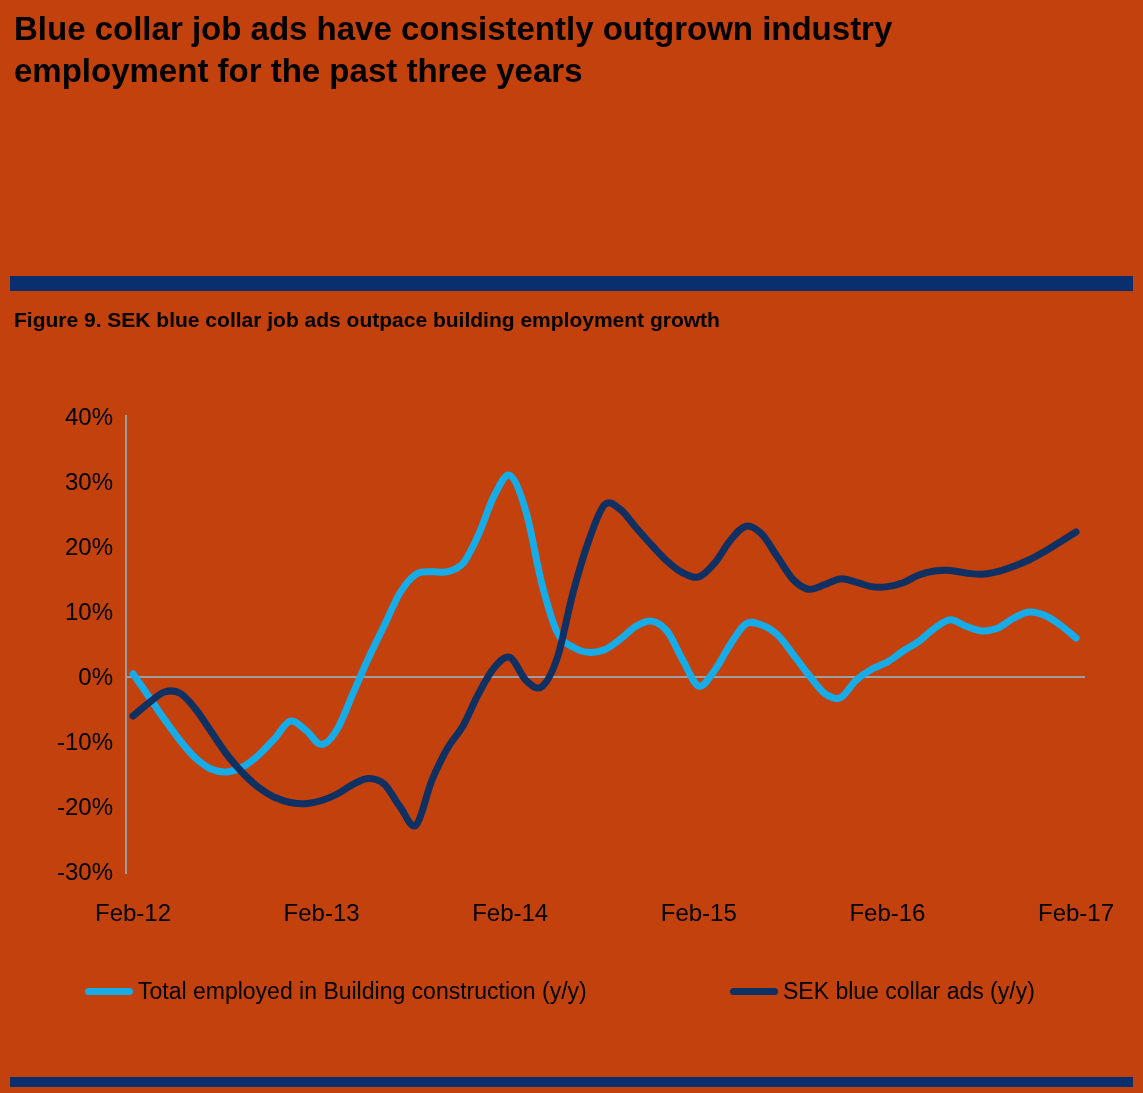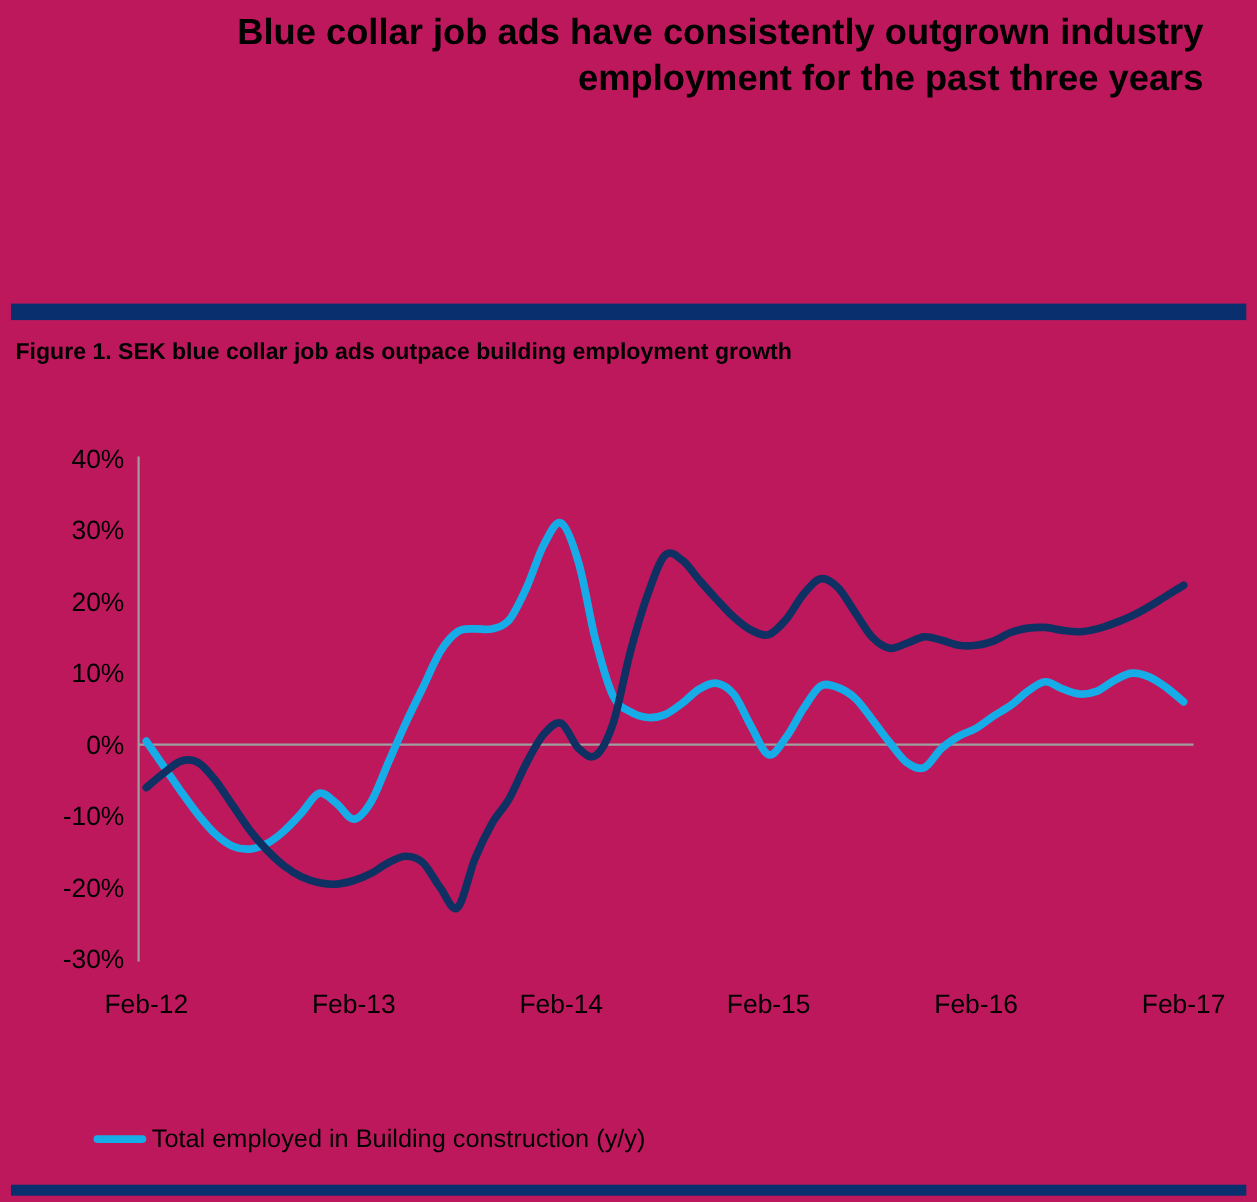--- a/index.html
+++ b/index.html
@@ -1,18 +1,18 @@
 <!DOCTYPE html>
 <html><head>
 <meta charset="utf-8">
 <style>
   html,body{margin:0;padding:0;background:#fff;}
   .page{
-    position:relative;width:1143px;height:1093px;background:#be185d;overflow:hidden;
-    font-family:"Liberation Sans",sans-serif;color:#000;text-align:right;
+    position:relative;width:1143px;height:1093px;background:#c2410c;overflow:hidden;
+    font-family:"Liberation Sans",sans-serif;color:#000;
   }
   .abs{position:absolute;}
   .title{
     left:14px;top:8px;width:1080px;
     font-size:33px;font-weight:bold;line-height:42px;letter-spacing:0;
   }
   .intro{
     left:14px;top:132px;width:1040px;
     font-size:24px;line-height:40px;
   }
@@ -30,21 +30,21 @@
 </head>
 <body>
 
 <div class="page">
 
   <div class="abs title">Blue collar job ads have consistently outgrown industry employment for the past three years</div>
 
 
   <div class="abs bar bar-top" style="background: rgb(10, 47, 110);"></div>
 
-  <div class="abs caption">Figure 1. SEK blue collar job ads outpace building employment growth</div>
+  <div class="abs caption">Figure 9. SEK blue collar job ads outpace building employment growth</div>
 
   <svg class="abs chart-svg" id="chart" viewBox="0 0 1143 1093">
       <line x1="126" y1="677" x2="1085" y2="677" stroke="#9e9e9e" stroke-width="2"></line>
       <line x1="126" y1="415" x2="126" y2="874" stroke="#9e9e9e" stroke-width="2"></line>
       <text x="113" y="425" text-anchor="end" font-size="24">40%</text>
       <text x="113" y="490" text-anchor="end" font-size="24">30%</text>
       <text x="113" y="555" text-anchor="end" font-size="24">20%</text>
       <text x="113" y="620" text-anchor="end" font-size="24">10%</text>
       <text x="113" y="685" text-anchor="end" font-size="24">0%</text>
       <text x="113" y="750" text-anchor="end" font-size="24">-10%</text>
@@ -53,22 +53,26 @@
       <text x="133" y="921" text-anchor="middle" font-size="24">Feb-12</text>
       <text x="321.6" y="921" text-anchor="middle" font-size="24">Feb-13</text>
       <text x="510.2" y="921" text-anchor="middle" font-size="24">Feb-14</text>
       <text x="698.8" y="921" text-anchor="middle" font-size="24">Feb-15</text>
       <text x="887.4" y="921" text-anchor="middle" font-size="24">Feb-16</text>
       <text x="1076" y="921" text-anchor="middle" font-size="24">Feb-17</text>
       <path d="M133.0,673.8C135.6,677.5 143.5,688.9 148.7,696.5C154.0,704.1 159.2,711.9 164.4,719.3C169.7,726.6 174.9,734.2 180.2,740.7C185.4,747.2 190.6,753.5 195.9,758.3C201.1,763.0 206.3,767.0 211.6,769.3C216.8,771.6 222.1,772.3 227.3,771.9C232.5,771.5 237.8,769.5 243.0,766.7C248.3,763.9 253.5,759.7 258.7,755.0C264.0,750.3 269.2,744.4 274.4,738.8C279.7,733.1 284.9,722.6 290.2,721.2C295.4,719.8 300.6,726.4 305.9,730.3C311.1,734.2 316.4,744.8 321.6,744.6C326.8,744.4 332.1,737.6 337.3,729.0C342.6,720.4 347.8,705.2 353.0,693.3C358.3,681.3 363.5,668.9 368.8,657.5C374.0,646.1 379.2,635.8 384.5,625.0C389.7,614.2 394.9,601.0 400.2,592.5C405.4,584.0 410.7,577.8 415.9,574.3C421.1,570.8 426.4,572.1 431.6,571.7C436.9,571.3 442.1,573.1 447.3,571.7C452.6,570.3 457.8,569.5 463.1,563.3C468.3,557.0 473.5,545.4 478.8,534.0C484.0,522.6 489.2,504.8 494.5,495.0C499.7,485.3 505.0,472.8 510.2,475.5C515.4,478.2 520.7,493.4 525.9,511.3C531.2,529.1 536.4,562.5 541.6,582.8C546.9,603.0 552.1,622.1 557.4,632.8C562.6,643.5 567.8,643.9 573.1,647.1C578.3,650.4 583.5,651.9 588.8,652.3C594.0,652.7 599.3,651.9 604.5,649.7C609.7,647.5 615.0,643.2 620.2,639.3C625.5,635.4 630.7,629.3 635.9,626.3C641.2,623.3 646.4,620.2 651.6,621.1C656.9,622.0 662.1,624.9 667.4,631.5C672.6,638.1 677.8,651.6 683.1,660.8C688.3,669.9 693.6,684.5 698.8,686.1C704.0,687.7 709.3,677.4 714.5,670.5C719.8,663.6 725.0,652.3 730.2,644.5C735.5,636.7 740.7,627.0 746.0,623.7C751.2,620.5 756.4,623.2 761.7,625.0C766.9,626.8 772.1,629.9 777.4,634.8C782.6,639.6 787.9,647.5 793.1,654.3C798.3,661.0 803.6,668.5 808.8,675.0C814.1,681.5 819.3,689.5 824.5,693.3C829.8,697.0 835.0,700.0 840.3,697.8C845.5,695.6 850.7,685.0 856.0,680.3C861.2,675.5 866.4,672.2 871.7,669.2C876.9,666.2 882.2,665.1 887.4,662.0C892.6,659.0 897.9,654.5 903.1,651.0C908.4,647.5 913.6,645.0 918.8,641.3C924.1,637.5 929.3,631.8 934.5,628.3C939.8,624.7 945.0,620.1 950.3,619.8C955.5,619.5 960.7,624.5 966.0,626.3C971.2,628.1 976.5,630.5 981.7,630.9C986.9,631.2 992.2,630.3 997.4,628.3C1002.7,626.2 1007.9,621.2 1013.1,618.5C1018.4,615.8 1023.6,612.5 1028.8,612.0C1034.1,611.5 1039.3,613.1 1044.6,615.3C1049.8,617.4 1055.0,621.2 1060.3,625.0C1065.5,628.8 1073.4,635.8 1076.0,638.0" fill="none" stroke="#16ace8" stroke-width="7" stroke-linecap="round" stroke-linejoin="round"></path>
       <path d="M133.0,716.0C135.6,713.8 143.5,707.0 148.7,703.0C154.0,699.0 159.2,693.6 164.4,692.0C169.7,690.3 174.9,690.3 180.2,693.3C185.4,696.2 190.6,703.0 195.9,709.5C201.1,716.0 206.3,724.7 211.6,732.3C216.8,739.8 222.1,748.2 227.3,755.0C232.5,761.8 237.8,767.8 243.0,773.2C248.3,778.6 253.5,783.5 258.7,787.5C264.0,791.5 269.2,794.8 274.4,797.3C279.7,799.7 284.9,801.4 290.2,802.5C295.4,803.5 300.6,804.1 305.9,803.8C311.1,803.4 316.4,802.1 321.6,800.5C326.8,798.9 332.1,796.7 337.3,794.0C342.6,791.3 347.8,786.9 353.0,784.3C358.3,781.6 363.5,778.4 368.8,778.4C374.0,778.4 379.2,779.5 384.5,784.3C389.7,789.0 394.9,800.2 400.2,807.0C405.4,813.8 410.7,829.5 415.9,825.2C421.1,820.9 426.4,793.8 431.6,781.0C436.9,768.2 442.1,757.7 447.3,748.5C452.6,739.3 457.8,735.0 463.1,725.8C468.3,716.5 473.5,703.0 478.8,693.3C484.0,683.5 489.2,673.2 494.5,667.3C499.7,661.3 505.0,655.3 510.2,657.5C515.4,659.7 520.7,675.4 525.9,680.3C531.2,685.1 536.4,690.5 541.6,686.8C546.9,683.0 552.1,673.2 557.4,657.5C562.6,641.8 567.8,612.0 573.1,592.5C578.3,573.0 583.5,555.1 588.8,540.5C594.0,525.9 599.3,509.9 604.5,504.8C609.7,499.6 615.0,505.5 620.2,509.3C625.5,513.1 630.7,521.5 635.9,527.5C641.2,533.5 646.4,539.4 651.6,545.0C656.9,550.7 662.1,556.6 667.4,561.3C672.6,566.0 677.8,570.4 683.1,573.0C688.3,575.6 693.6,578.5 698.8,576.9C704.0,575.3 709.3,569.3 714.5,563.3C719.8,557.2 725.0,546.7 730.2,540.5C735.5,534.3 740.7,527.3 746.0,526.2C751.2,525.1 756.4,528.9 761.7,534.0C766.9,539.1 772.1,549.2 777.4,556.8C782.6,564.3 787.9,574.1 793.1,579.5C798.3,584.9 803.6,588.4 808.8,589.3C814.1,590.1 819.3,586.4 824.5,584.7C829.8,583.0 835.0,579.3 840.3,578.9C845.5,578.4 850.7,580.8 856.0,582.1C861.2,583.4 866.4,585.9 871.7,586.6C876.9,587.4 882.2,587.3 887.4,586.6C892.6,586.0 897.9,584.7 903.1,582.8C908.4,580.8 913.6,576.9 918.8,575.0C924.1,573.0 929.3,571.8 934.5,571.0C939.8,570.3 945.0,570.1 950.3,570.4C955.5,570.7 960.7,572.4 966.0,573.0C971.2,573.6 976.5,574.5 981.7,574.3C986.9,574.1 992.2,573.0 997.4,571.7C1002.7,570.4 1007.9,568.5 1013.1,566.5C1018.4,564.5 1023.6,562.5 1028.8,560.0C1034.1,557.5 1039.3,554.6 1044.6,551.5C1049.8,548.5 1055.0,545.0 1060.3,541.8C1065.5,538.5 1073.4,533.7 1076.0,532.0" fill="none" stroke="#0f3062" stroke-width="7" stroke-linecap="round" stroke-linejoin="round"></path>
     </svg>
 
-  <div class="abs legend-item" style="left:85px;margin-top:44px;">
+  <div class="abs legend-item" style="left:85px;">
     <div class="legend-swatch" id="swatch-employment" style="background: rgb(22, 172, 232);"></div>
     <div class="legend-label">Total employed in Building construction (y/y)</div>
   </div>
 
+  <div class="abs legend-item" style="left:730px;">
+    <div class="legend-swatch" id="swatch-ads" style="background: rgb(15, 48, 98);"></div>
+    <div class="legend-label">SEK blue collar ads (y/y)</div>
+  </div>
 
 
   <div class="abs bar bar-bottom" style="background: rgb(10, 47, 110);"></div>
 
 </div>
 
 </body></html>

